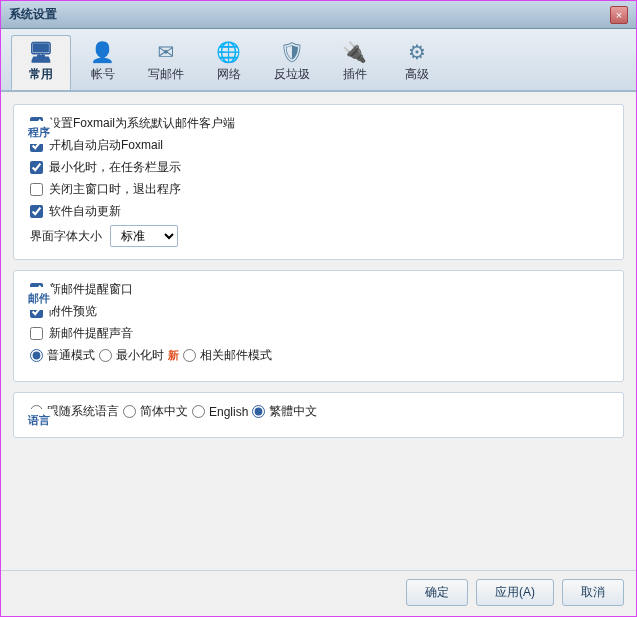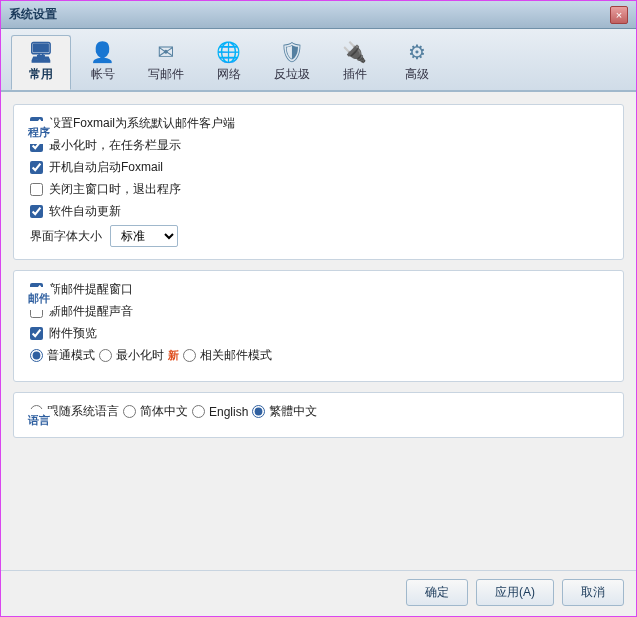--- a/index.html
+++ b/index.html
@@ -235,25 +235,25 @@
   <div class="content">
 
     <div class="section">
       <span class="section-title">程序</span>
       <div class="checkbox-row">
         <input type="checkbox" checked="" style="">
         <label>设置Foxmail为系统默认邮件客户端</label>
       </div>
       <div class="checkbox-row">
         <input type="checkbox" checked="" style="">
+        <label>开机自动启动Foxmail</label>
+      </div>
+      <div class="checkbox-row">
+        <input type="checkbox" checked="" style="">
         <label>最小化时，在任务栏显示</label>
-      </div>
-      <div class="checkbox-row">
-        <input type="checkbox" checked="" style="">
-        <label>开机自动启动Foxmail</label>
       </div>
       <div class="checkbox-row">
         <input type="checkbox" style="">
         <label>关闭主窗口时，退出程序</label>
       </div>
       <div class="checkbox-row">
         <input type="checkbox" checked="" style="">
         <label>软件自动更新</label>
       </div>
       <div class="font-size-row">
@@ -266,26 +266,26 @@
       </div>
     </div>
 
     <div class="section">
       <span class="section-title">邮件</span>
       <div class="checkbox-row">
         <input type="checkbox" checked="" style="">
         <label>新邮件提醒窗口</label>
       </div>
       <div class="checkbox-row">
+        <input type="checkbox" checked="" style="">
+        <label>附件预览</label>
+      </div>
+      <div class="checkbox-row">
         <input type="checkbox" style="">
         <label>新邮件提醒声音</label>
-      </div>
-      <div class="checkbox-row">
-        <input type="checkbox" checked="" style="">
-        <label>附件预览</label>
       </div>
       <div class="radio-row">
         <label class="radio-option">
           <input type="radio" name="mail_mode" checked="" style="">
           <span>普通模式</span>
         </label>
         <label class="radio-option">
           <input type="radio" name="mail_mode" style="">
           <span>最小化时</span>
           <span class="new-badge">新</span>

